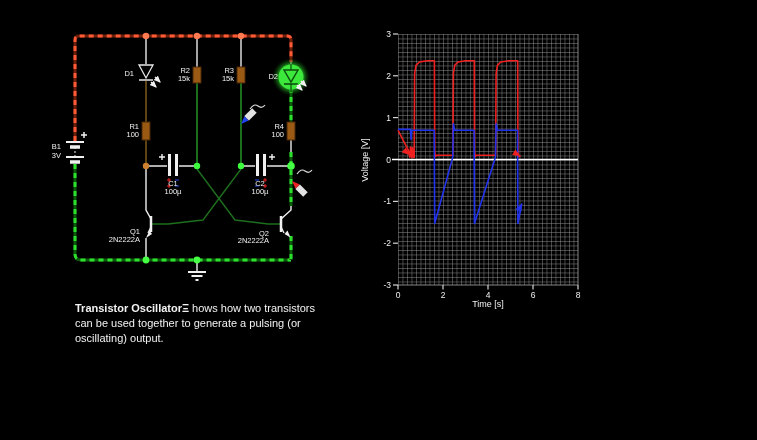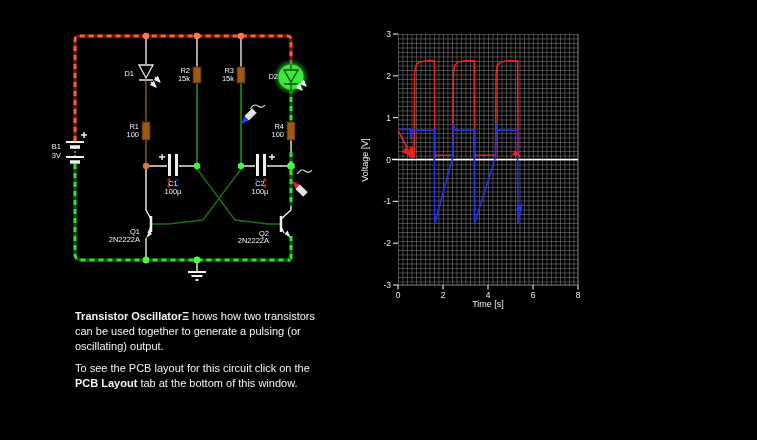--- a/index.html
+++ b/index.html
@@ -3,21 +3,21 @@
 <meta charset="utf-8">
 <style>
   html,body{margin:0;padding:0;background:#000;}
   #stage{position:relative;width:757px;height:440px;background:#000;overflow:hidden;
          font-family:"Liberation Sans",sans-serif;}
   #cv{position:absolute;left:0;top:0;}
   .clabel{font-family:"Liberation Sans",sans-serif;font-size:7.5px;fill:#f2f2f2;}
   .tick{font-family:"Liberation Sans",sans-serif;font-size:8.5px;fill:#f0f0f0;}
   .axlab{font-family:"Liberation Sans",sans-serif;font-size:9px;fill:#f0f0f0;}
   #desc{position:absolute;left:75px;top:301px;width:258px;color:#f2f2f2;
-        font-size:11px;line-height:15px;margin-top:8px;}
+        font-size:11px;line-height:15px;}
   #desc p{margin:0 0 7px 0;}
   #desc b{font-weight:bold;}
 </style>
 </head>
 <body>
 
 <div id="stage">
 <svg id="cv" width="757" height="440" viewBox="0 0 757 440">
   <defs>
     <pattern id="gridpat" width="4.5" height="4.5" x="398" y="34" patternUnits="userSpaceOnUse">
@@ -236,15 +236,14 @@
           <polygon points="0,0 -8,-3.2 -8,3.2" fill="#ee2020" transform="translate(520.6,156.2) rotate(30)"></polygon>
           <polygon points="0,0 -8,-3.2 -8,3.2" fill="#2233ee" transform="translate(521.8,203.4) rotate(-65)"></polygon>
         </g>
     <text class="axlab" x="488" y="307" text-anchor="middle">Time [s]</text>
     <text class="axlab" x="368" y="160" text-anchor="middle" transform="rotate(-90 368 160)">Voltage [V]</text>
   </g>
 </svg>
 
 <div id="desc">
   <p><b>Transistor OscillatorΞ</b><span>  hows how two transistors can be used together to generate a pulsing (or oscillating) output.</span></p>
-  <p><span>To see the PCB layout for this circuit click on the </span><b>PCB Layout</b><span> tab at the bottom of this window.</span></p>
 </div>
 </div>
 
 </body></html>

